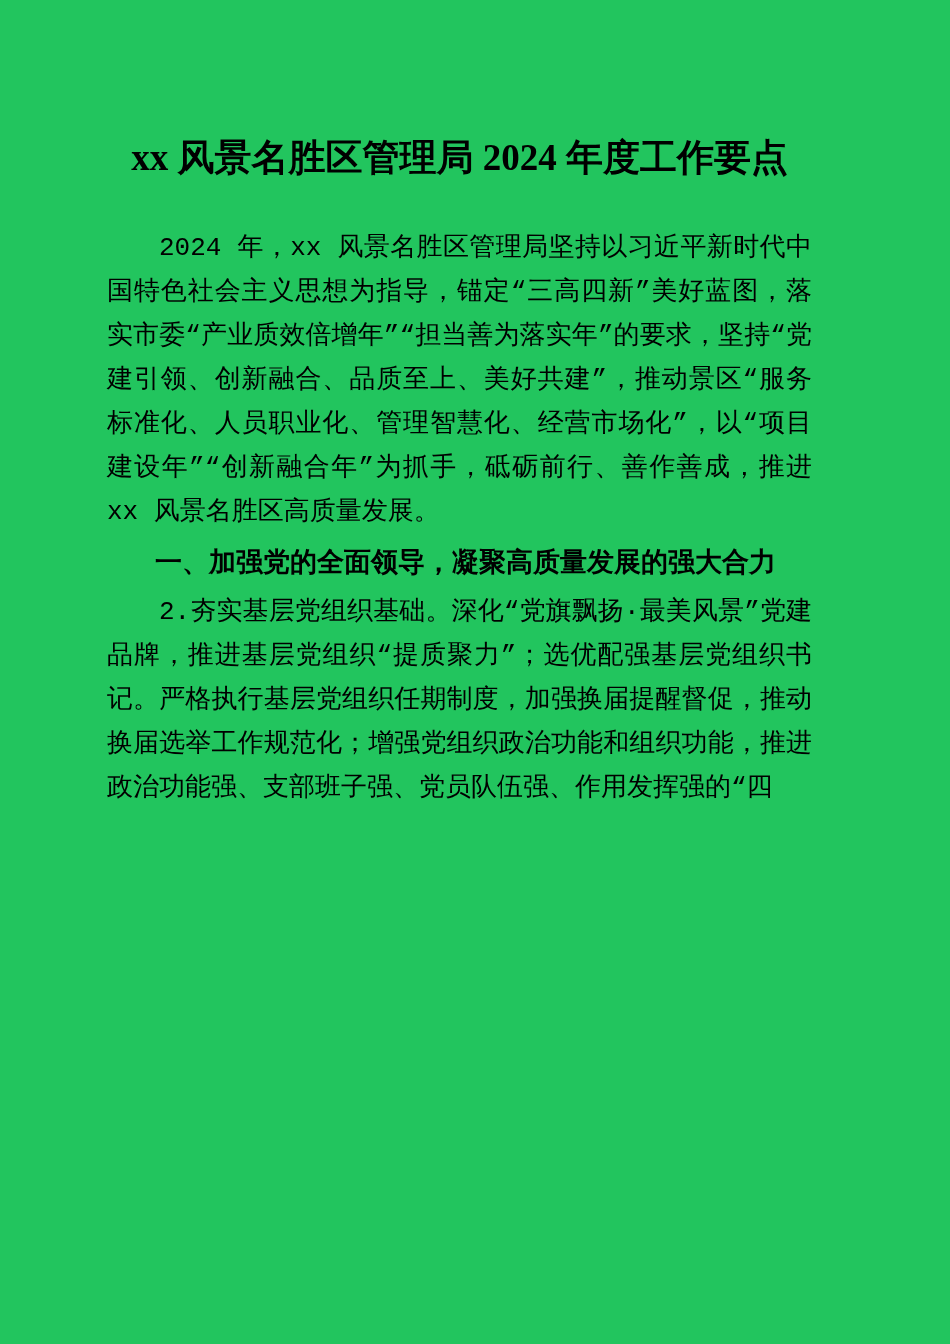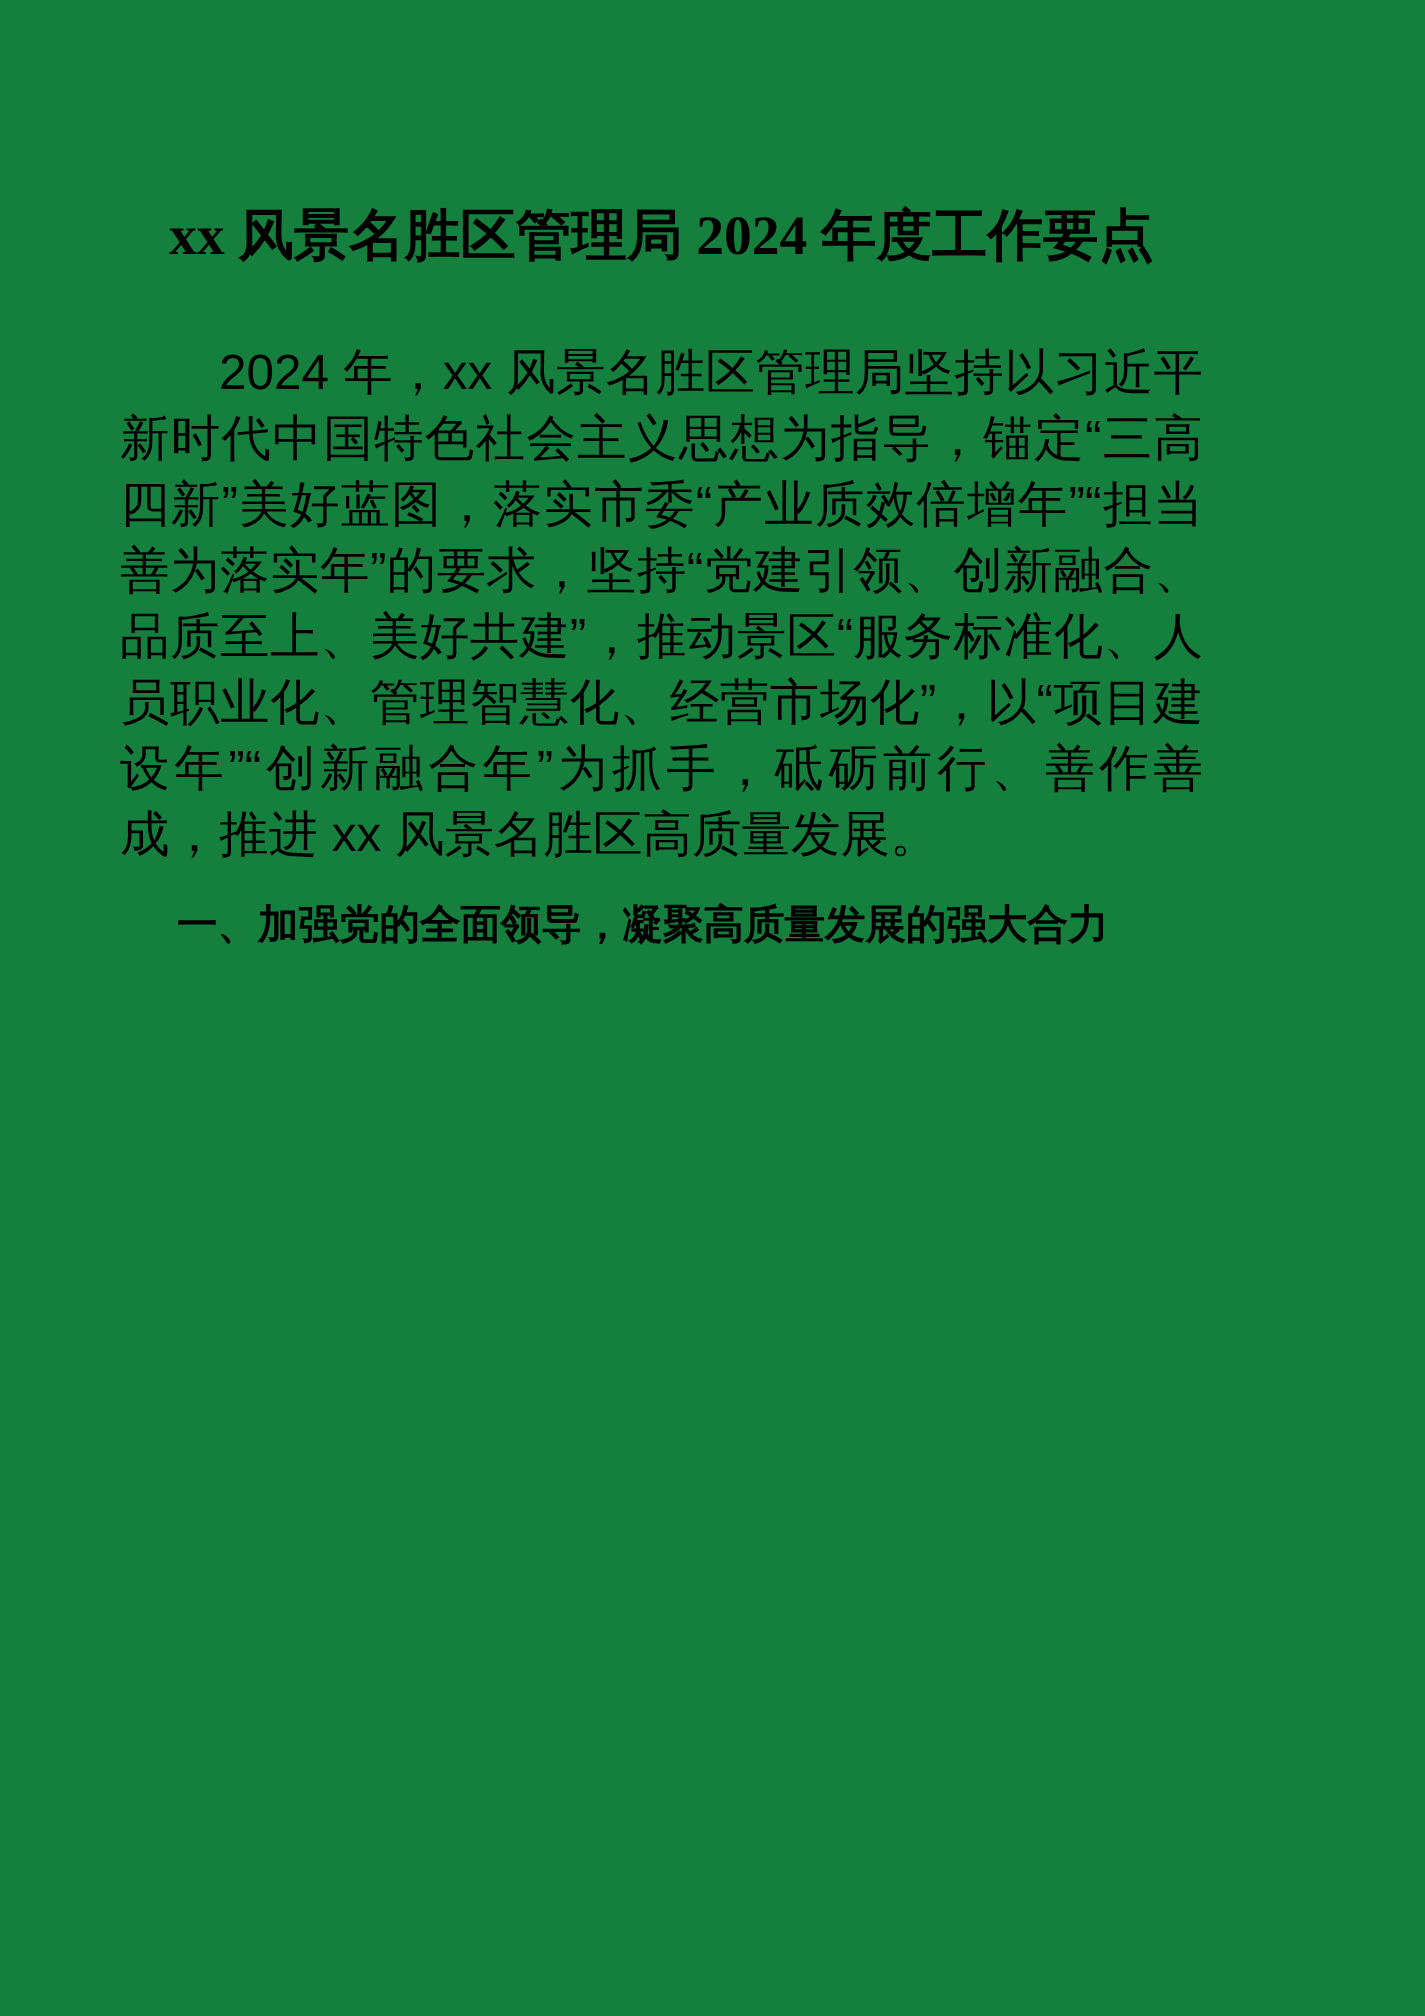--- a/index.html
+++ b/index.html
@@ -5,39 +5,39 @@
   html, body {
     margin: 0;
     padding: 0;
     background: #ffffff;
   }
   .page {
     position: relative;
     width: 950px;
     height: 1344px;
     box-sizing: border-box;
-    background: #15803d;
+    background: #22c55e;
     color: #000000;
-    padding: 134px 132px 0 64px;
+    padding: 134px 132px 0 101px;
     overflow: hidden;
   }
   .doc-title {
     margin: 0 0 44px 0;
     font-family: "Liberation Serif", "DejaVu Serif", serif;
     font-weight: bold;
     font-size: 37px;
     line-height: 48px;
     text-align: center;
     white-space: nowrap;
   }
   .body-para {
-    margin: 16px;
-    font-family: Liberation Sans, sans-serif;
+    margin: 6px;
+    font-family: Liberation Mono, monospace;
     font-weight: normal;
-    font-size: 33px;
+    font-size: 26px;
     line-height: 44px;
     text-align: justify;
     text-indent: 2em;
   }
   .section-heading {
     margin: 0;
     font-family: "Liberation Sans", "DejaVu Sans", sans-serif;
     font-weight: bold;
     font-size: 27px;
     line-height: 44px;
@@ -50,13 +50,14 @@
 <body>
 
 <div class="page">
   <h1 class="doc-title">xx 风景名胜区管理局 2024 年度工作要点</h1>
 
   <p class="body-para">2024 年，xx 风景名胜区管理局坚持以习近平新时代中国特色社会主义思想为指导，锚定“三高四新”美好蓝图，落实市委“产业质效倍增年”“担当善为落实年”的要求，坚持“党建引领、创新融合、品质至上、美好共建”，推动景区“服务标准化、人员职业化、管理智慧化、经营市场化”，以“项目建设年”“创新融合年”为抓手，砥砺前行、善作善成，推进 xx 风景名胜区高质量发展。</p>
 
   <h2 class="section-heading">一、加强党的全面领导，凝聚高质量发展的强大合力</h2>
 
 
+  <p class="body-para">2.夯实基层党组织基础。深化“党旗飘扬·最美风景”党建品牌，推进基层党组织“提质聚力”；选优配强基层党组织书记。严格执行基层党组织任期制度，加强换届提醒督促，推动换届选举工作规范化；增强党组织政治功能和组织功能，推进政治功能强、支部班子强、党员队伍强、作用发挥强的“四</p>
 </div>
 
 </body></html>

